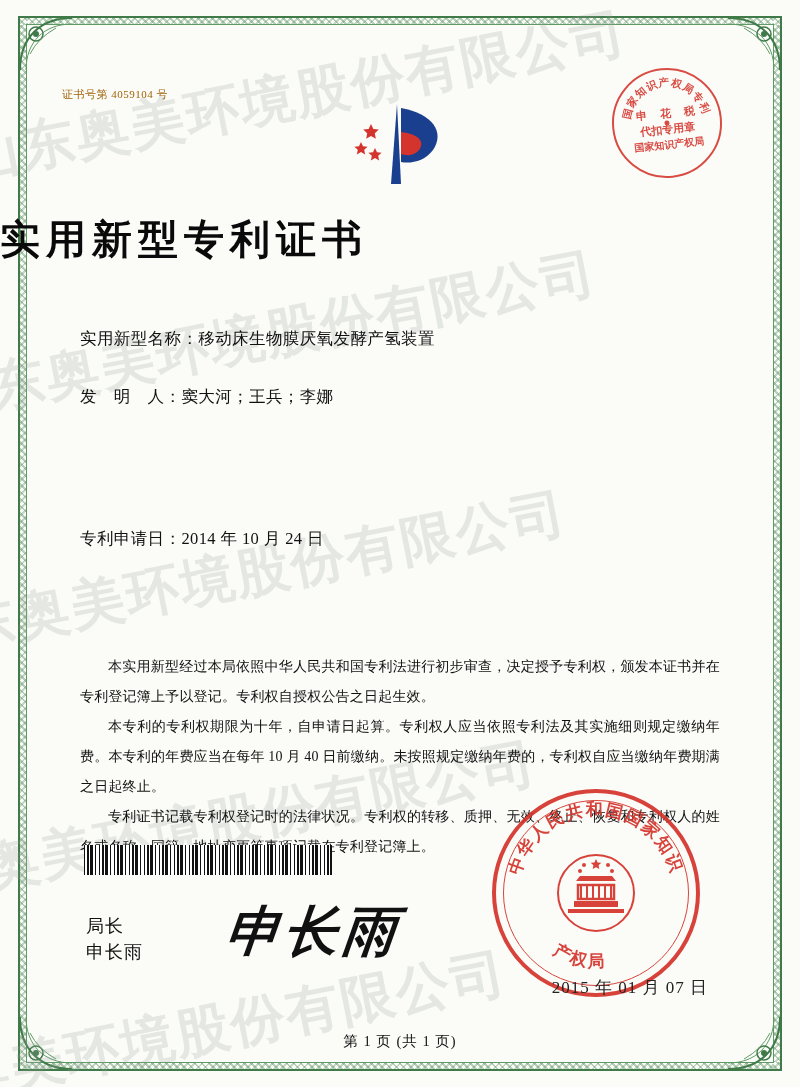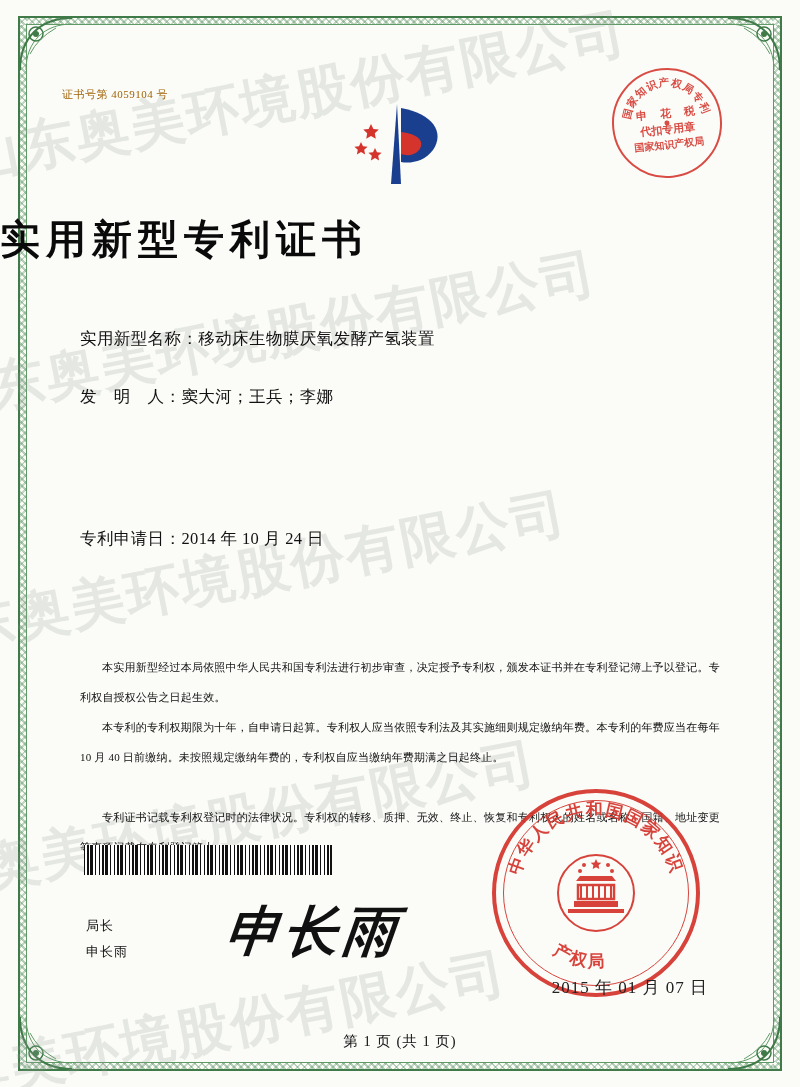--- a/index.html
+++ b/index.html
@@ -148,21 +148,21 @@
   .f-inv    { top: 386px; }
   .f-num    { top: 443px; }
   .f-appdt  { top: 497px; margin-top: 31px; }
   .f-owner  { top: 554px; }
   .f-grant  { top: 611px; }
 
   .body-par {
     position: absolute;
     left: 80px;
     width: 640px;
-    font-size: 11px;
+    font-size: 14px;
     line-height: 30px;
     color: #111;
     text-align: justify;
     text-indent: 2em;
     letter-spacing: 0.2px;
   }
   .p1 { top: 652px; }
   .p2 { top: 712px; }
   .p3 { top: 802px; }
 
@@ -173,21 +173,21 @@
     width: 248px; height: 30px;
     background: repeating-linear-gradient(90deg,
       #111 0 1px, #fff 1px 3px, #111 3px 5px, #fff 5px 6px,
       #111 6px 9px, #fff 9px 11px, #111 11px 12px, #fff 12px 15px);
   }
 
   
   .director {
     position: absolute;
     left: 86px; top: 913px;
-    font-size: 13px;
+    font-size: 18px;
     line-height: 26px;
     color: #111;
     letter-spacing: 1px;
   }
   .signature {
     position: absolute;
     left: 226px; top: 896px;
     font-family: "DejaVu Serif", serif;
     font-size: 54px;
     font-weight: 700;

